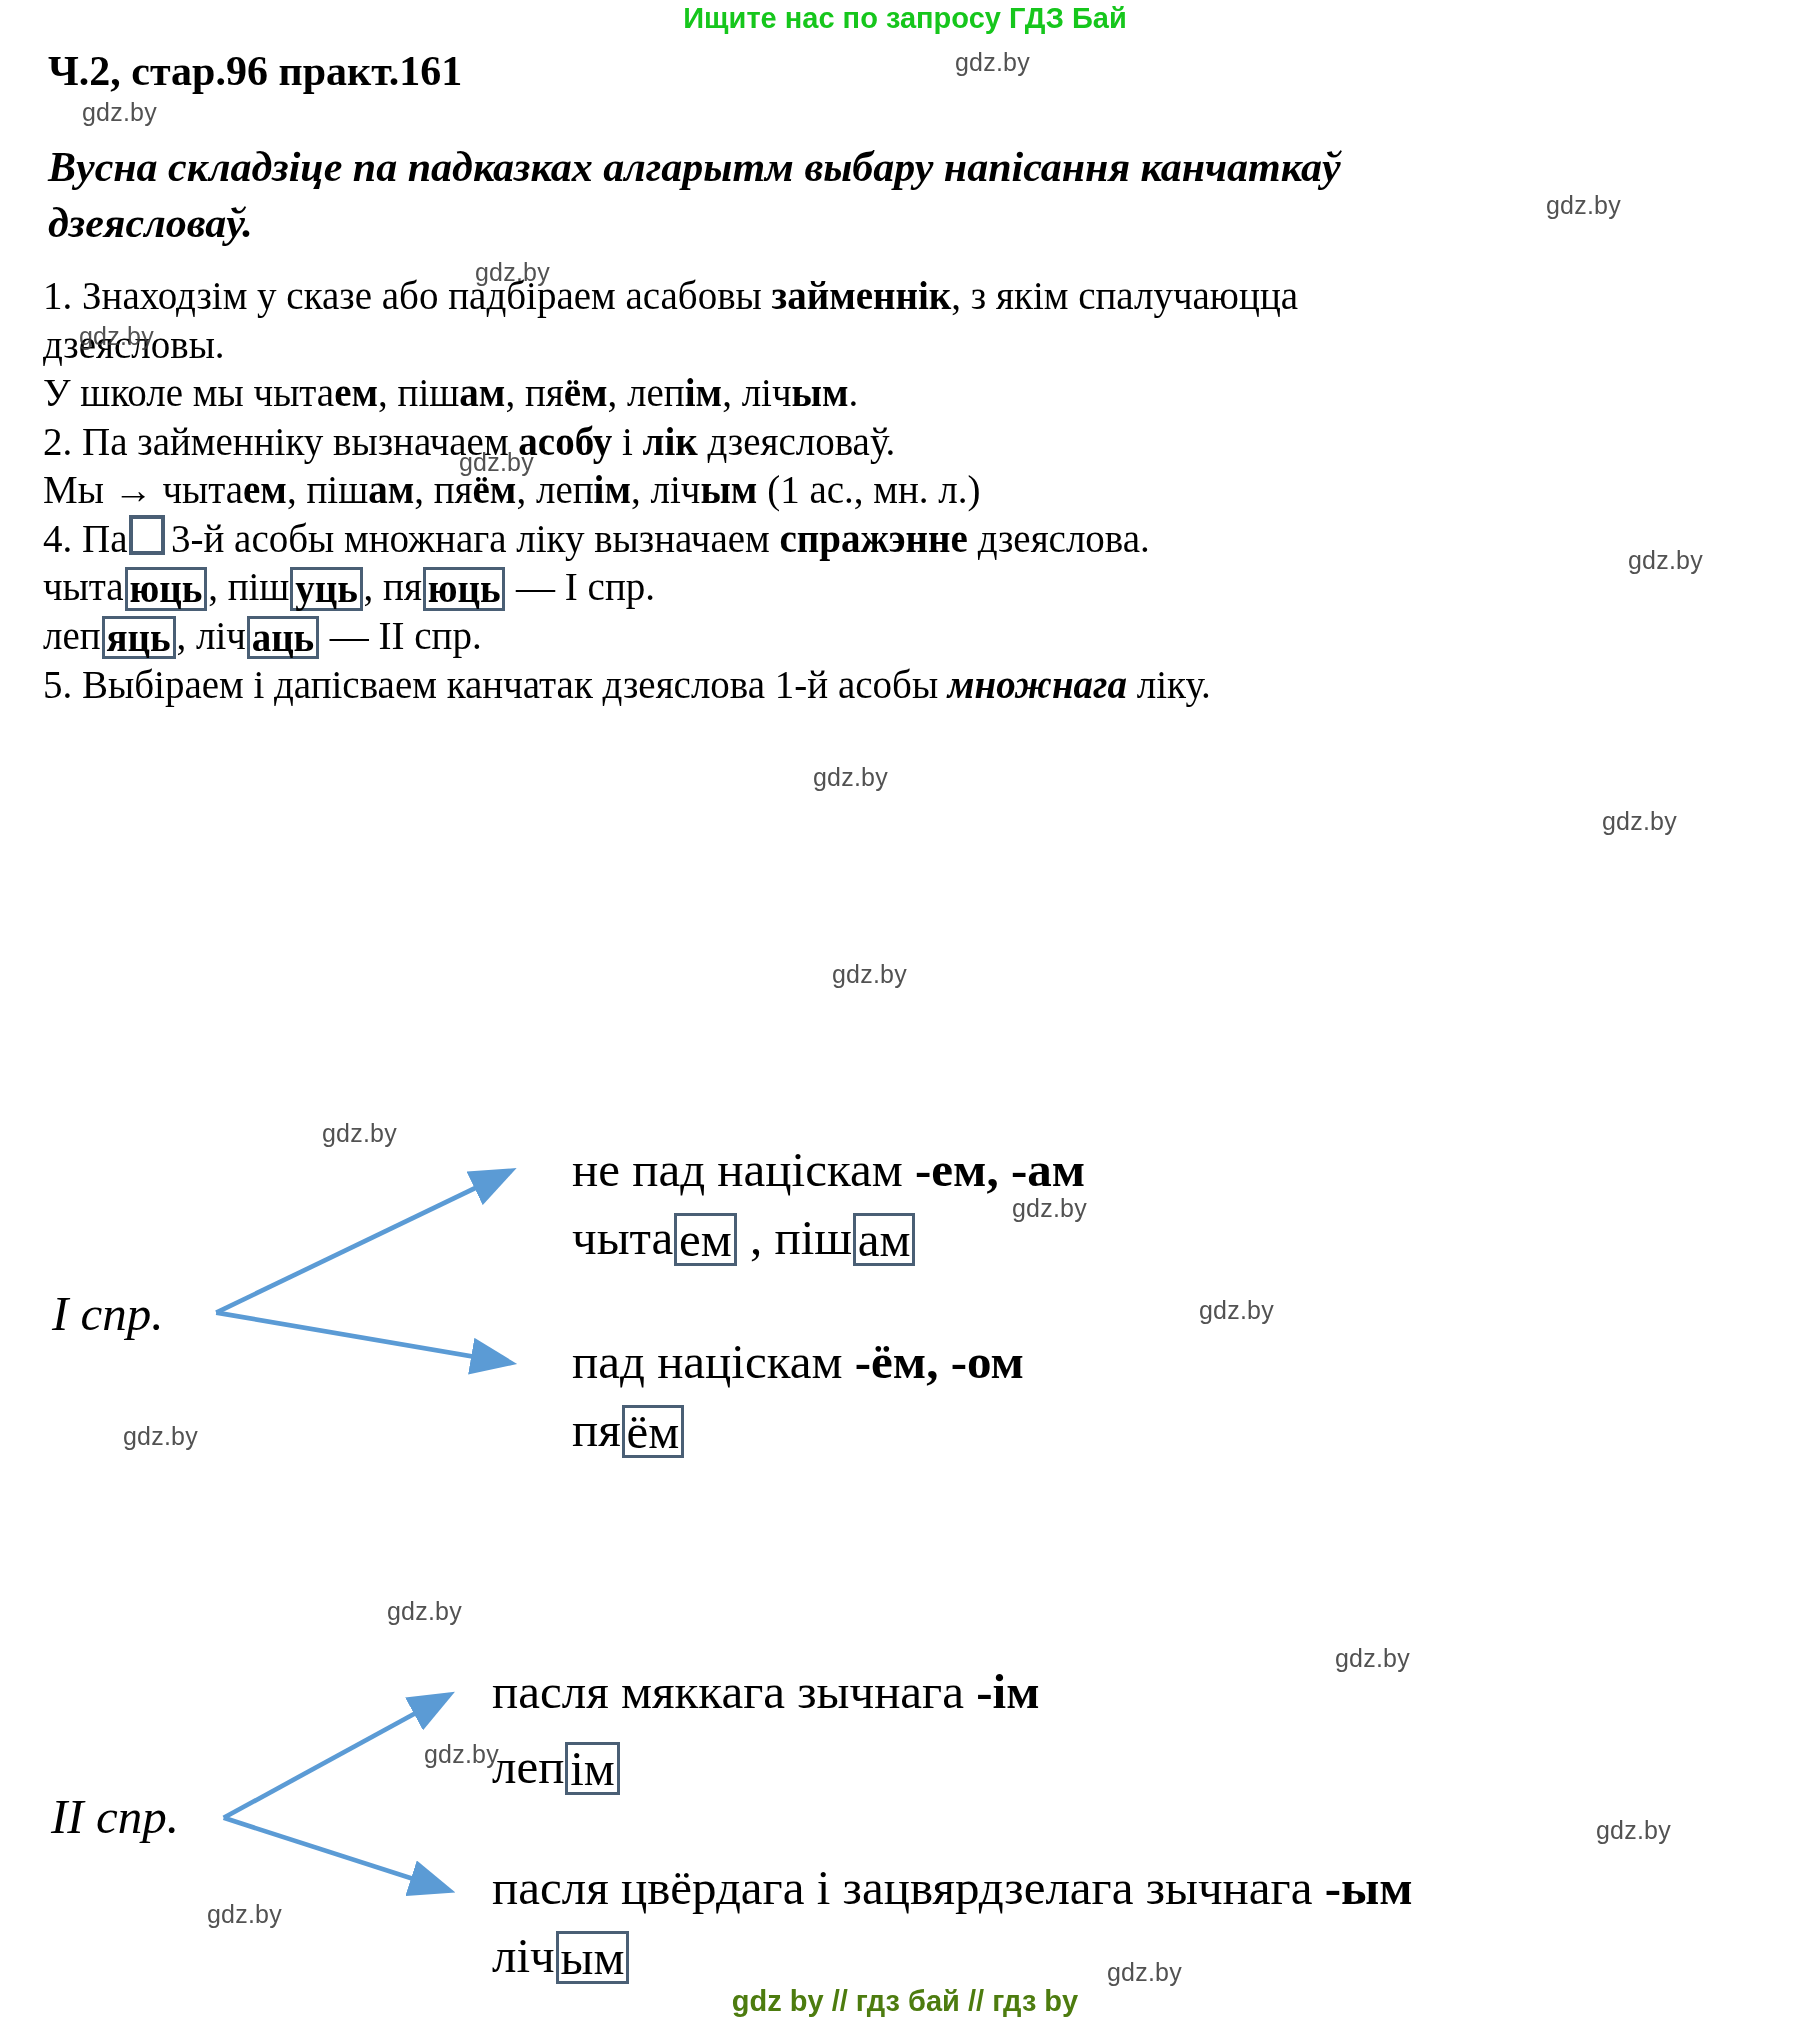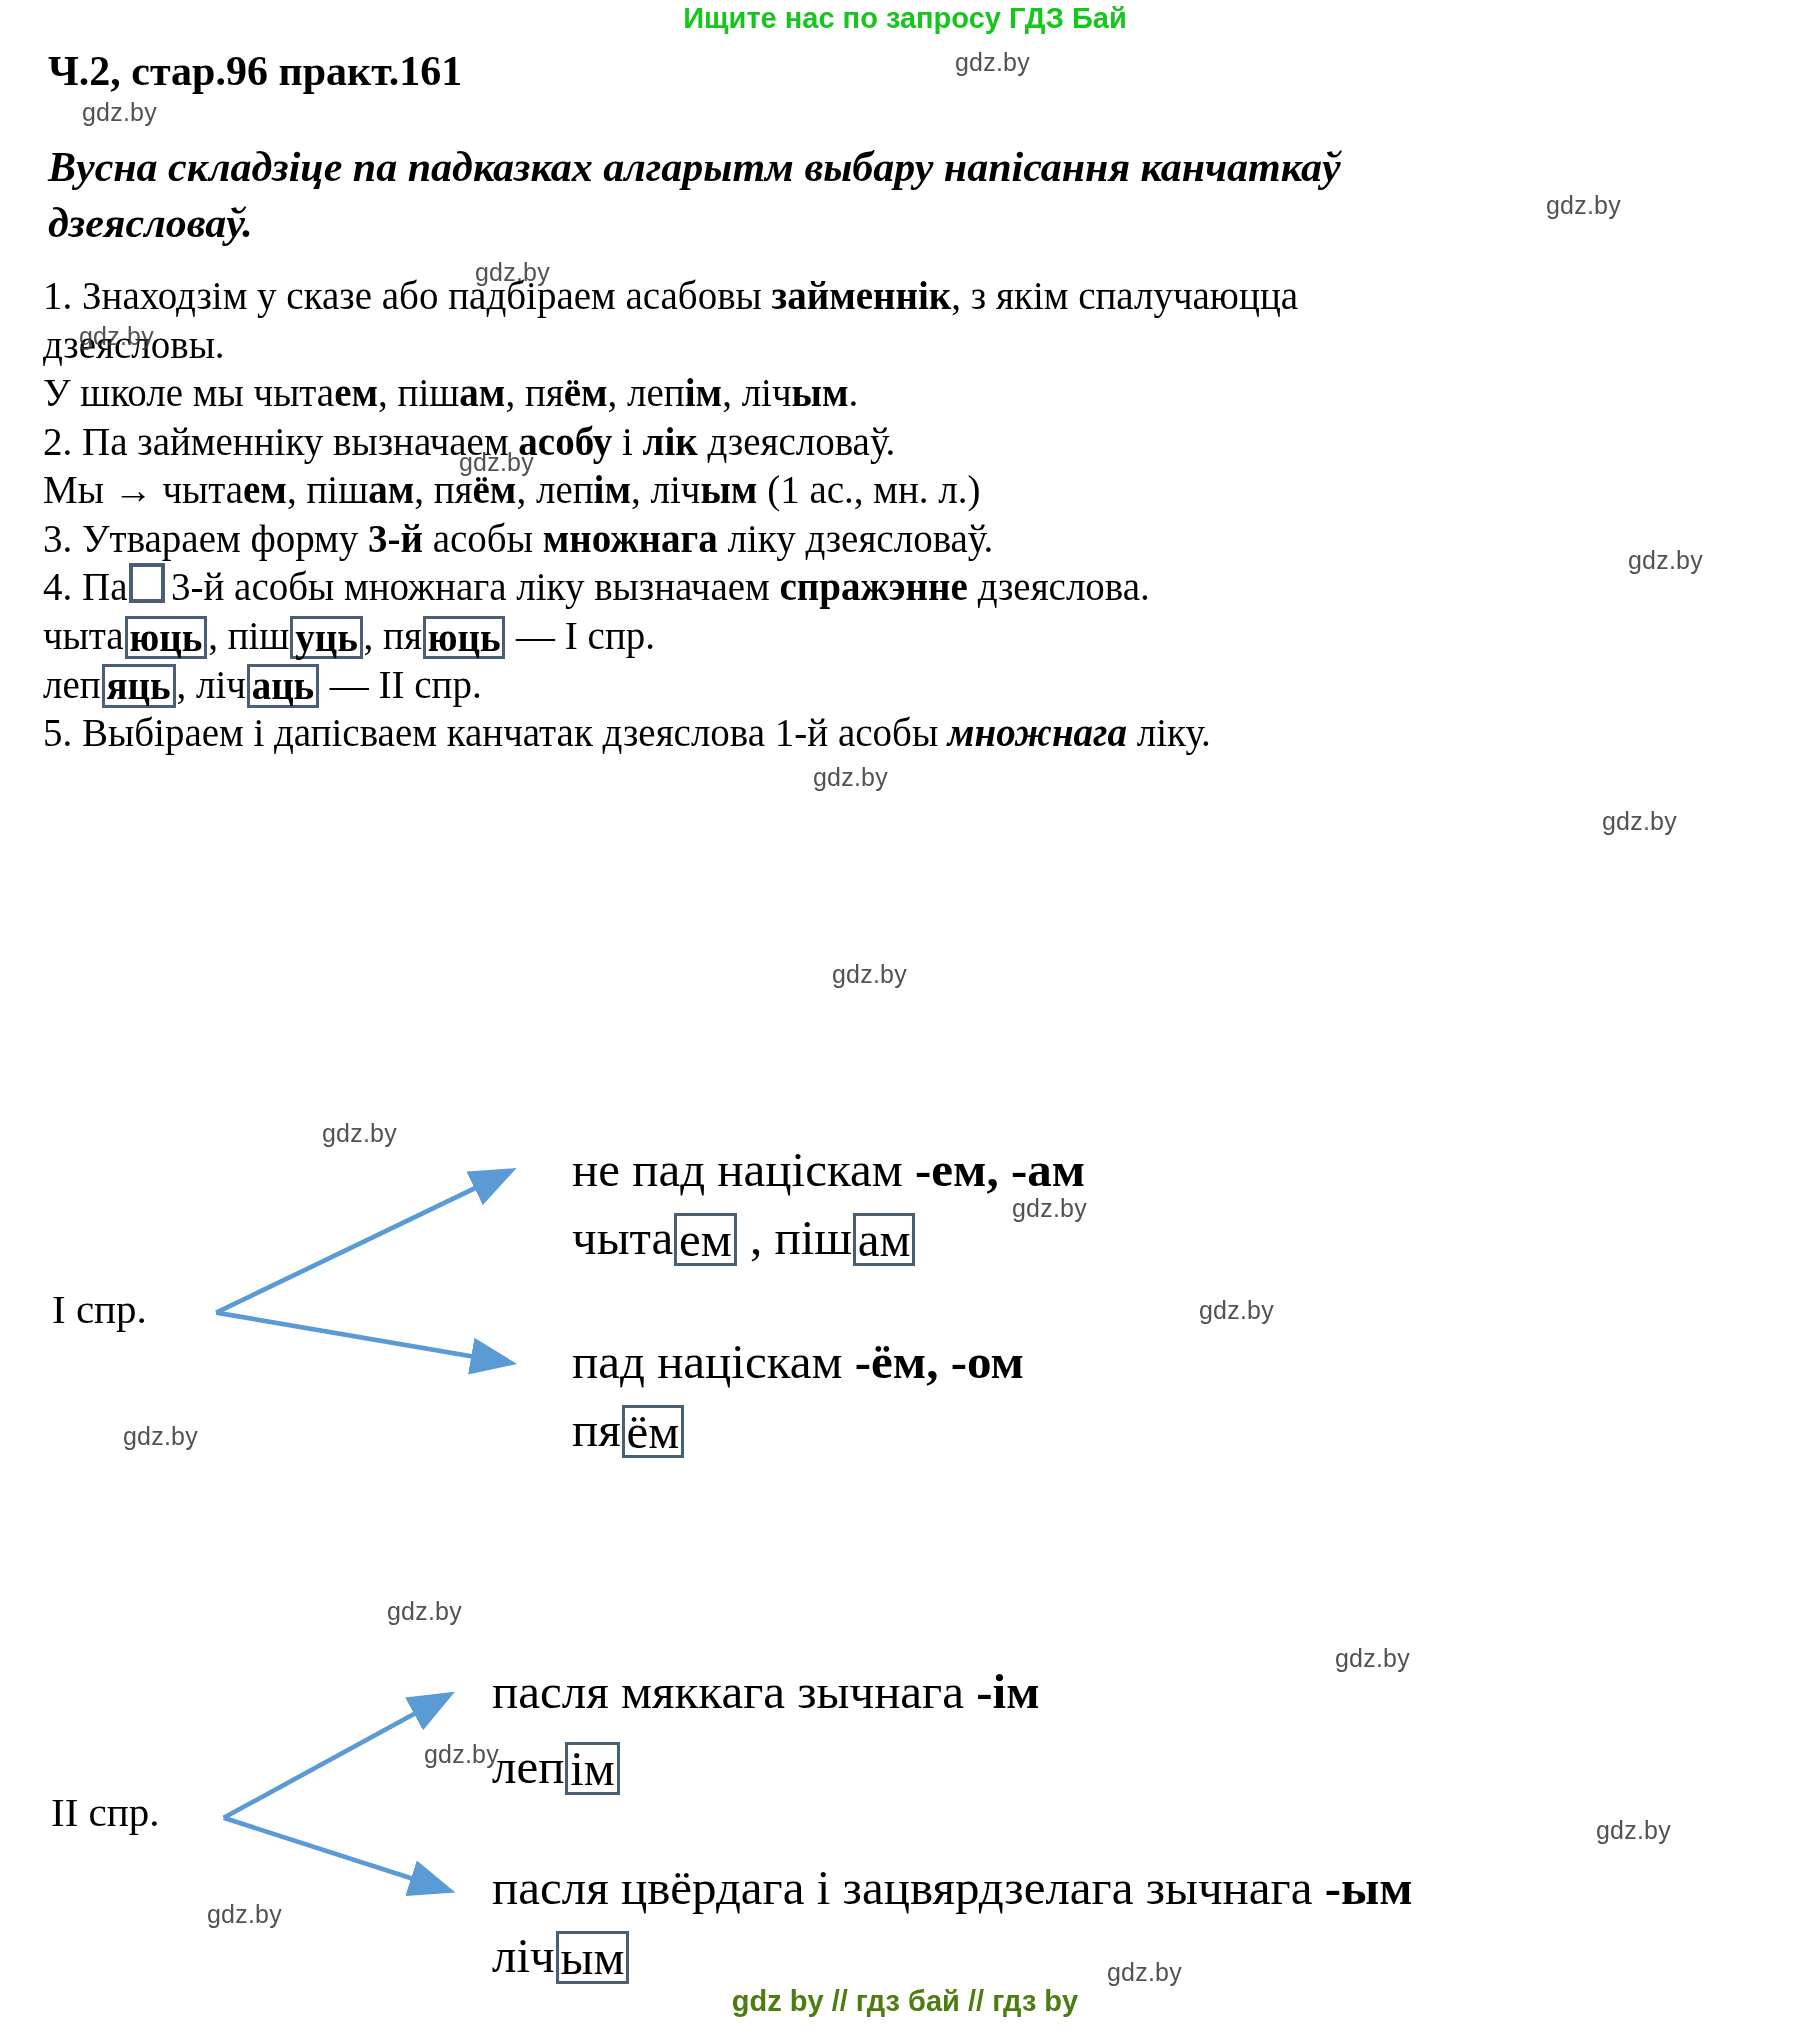--- a/index.html
+++ b/index.html
@@ -117,22 +117,23 @@
     vertical-align: -2.8px;
     margin: 0 5.6px 0 1.9px;
   }
 
   
   .diagram {
     position: absolute;
   }
   .diagram .stem {
     position: absolute;
-    font-size: 41px;
-    white-space: nowrap;
+    font-size: 49px;
+    white-space: nowrap;
+    font-style: italic;
   }
   .diagram .branch {
     position: absolute;
     font-size: 49px;
     white-space: nowrap;
     line-height: 1.28;
   }
   .arrows {
     position: absolute;
     left: 0;
@@ -154,21 +155,20 @@
   <div class="body-block">
 
     <div class="line wrap"><span>1.</span><span> Знаходзім у сказе або падбіраем асабовы </span><b class="bd">займеннік</b><span>, з якім спалучаюцца дзеясловы.</span></div>
 
     <div class="line"><span>У школе мы </span><span><span>чыта</span><b class="bd">ем</b><span>, </span></span><span><span>піш</span><b class="bd">ам</b><span>, </span></span><span><span>пя</span><b class="bd">ём</b><span>, </span></span><span><span>леп</span><b class="bd">ім</b><span>, </span></span><span><span>ліч</span><b class="bd">ым</b><span>.</span></span></div>
 
     <div class="line"><span>2.</span><span> Па займенніку вызначаем </span><b class="bd">асобу</b><span> і </span><b class="bd">лік</b><span> дзеясловаў.</span></div>
 
     <div class="line"><span>Мы → </span><span><span>чыта</span><b class="bd">ем</b><span>, </span></span><span><span>піш</span><b class="bd">ам</b><span>, </span></span><span><span>пя</span><b class="bd">ём</b><span>, </span></span><span><span>леп</span><b class="bd">ім</b><span>, </span></span><span><span>ліч</span><b class="bd">ым</b></span><span> (1 ас., мн. л.)</span></div>
 
-    <div class="line"><span>3.</span><span> Утвараем форму </span><b class="bd">3-й</b><span> асобы </span><b class="bd">множнага</b><span> ліку дзеясловаў.</span></div>
 
 
     <div class="line"><span>4.</span><span> Па</span><span class="emptybox"></span><span>3-й асобы множнага ліку вызначаем </span><b class="bd">спражэнне</b><span> дзеяслова.</span></div>
 
     <div class="line"><span><span>чыта</span><span class="box bold">юць</span><span>, </span></span><span><span>піш</span><span class="box bold">уць</span><span>, </span></span><span><span>пя</span><span class="box bold">юць</span></span><span> — I спр.</span></div>
 
     <div class="line"><span><span>леп</span><span class="box bold">яць</span><span>, </span></span><span><span>ліч</span><span class="box bold">аць</span></span><span> — II спр.</span></div>
 
     <div class="line"><span>5.</span><span> Выбіраем і дапісваем канчатак дзеяслова 1-й асобы </span><i class="bi">множнага</i><span> ліку.</span></div>
 

